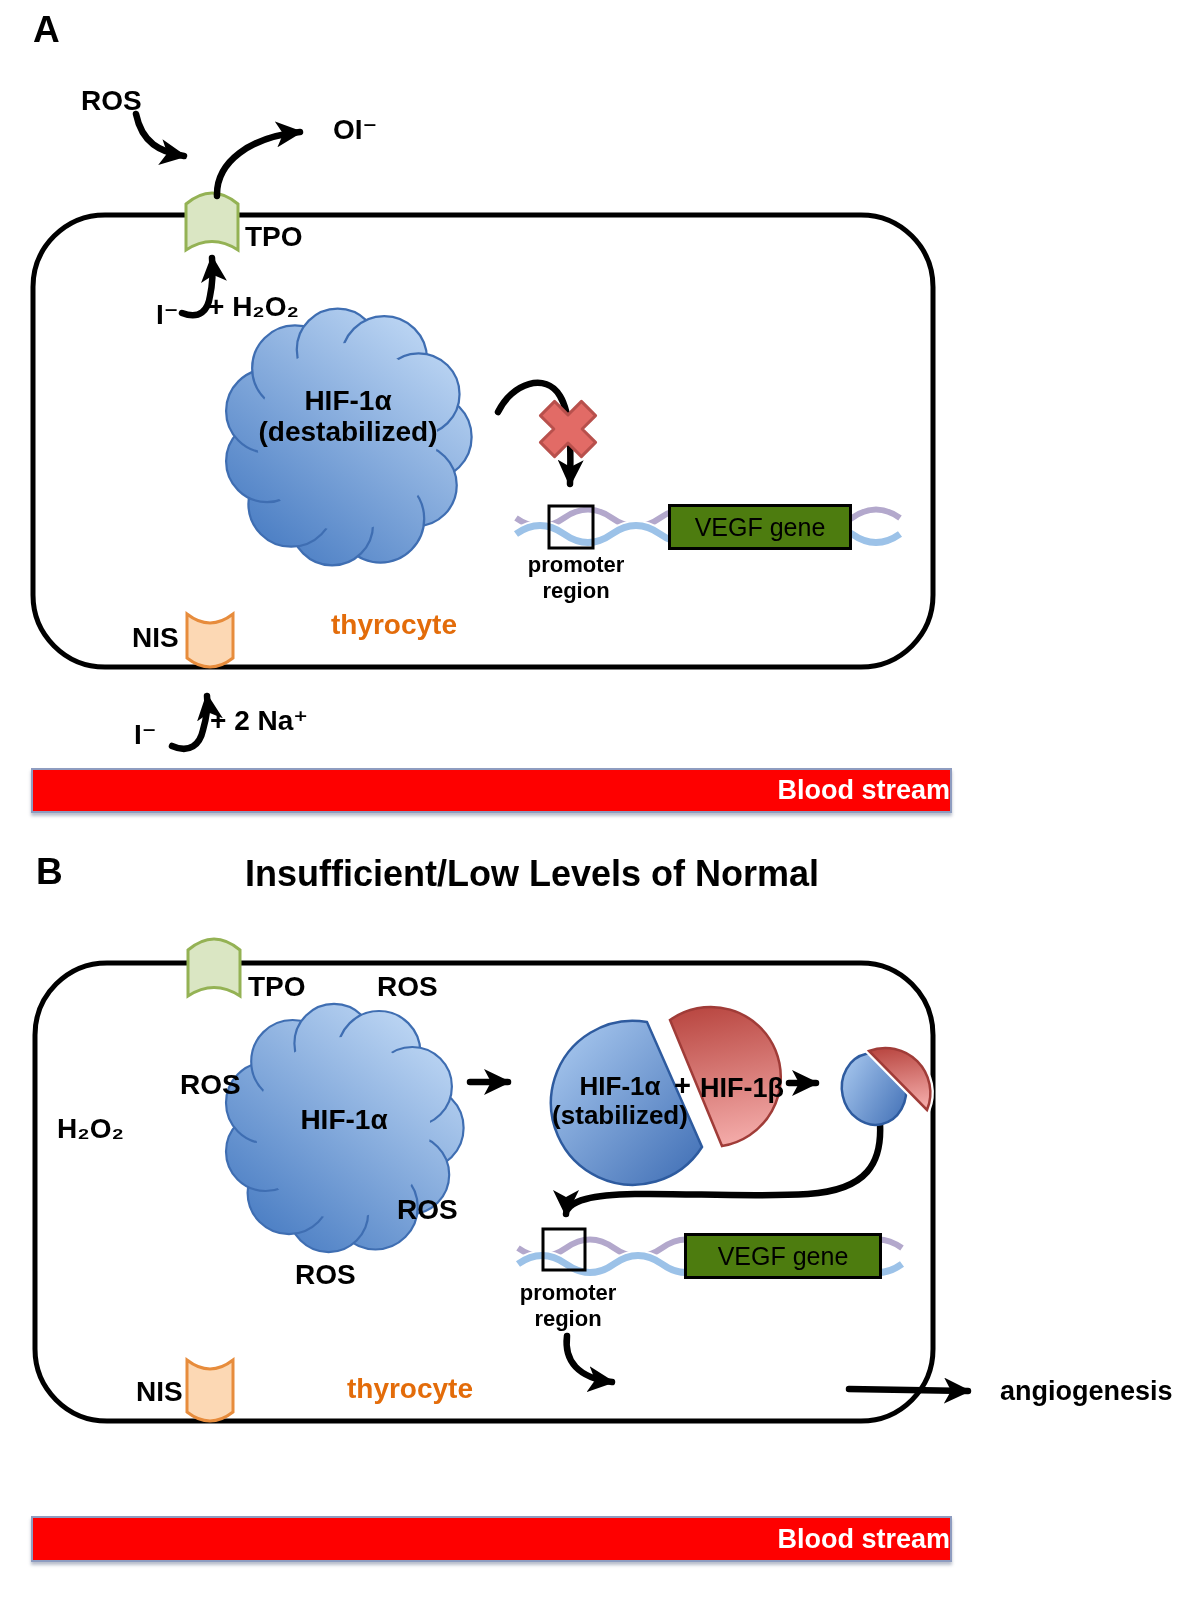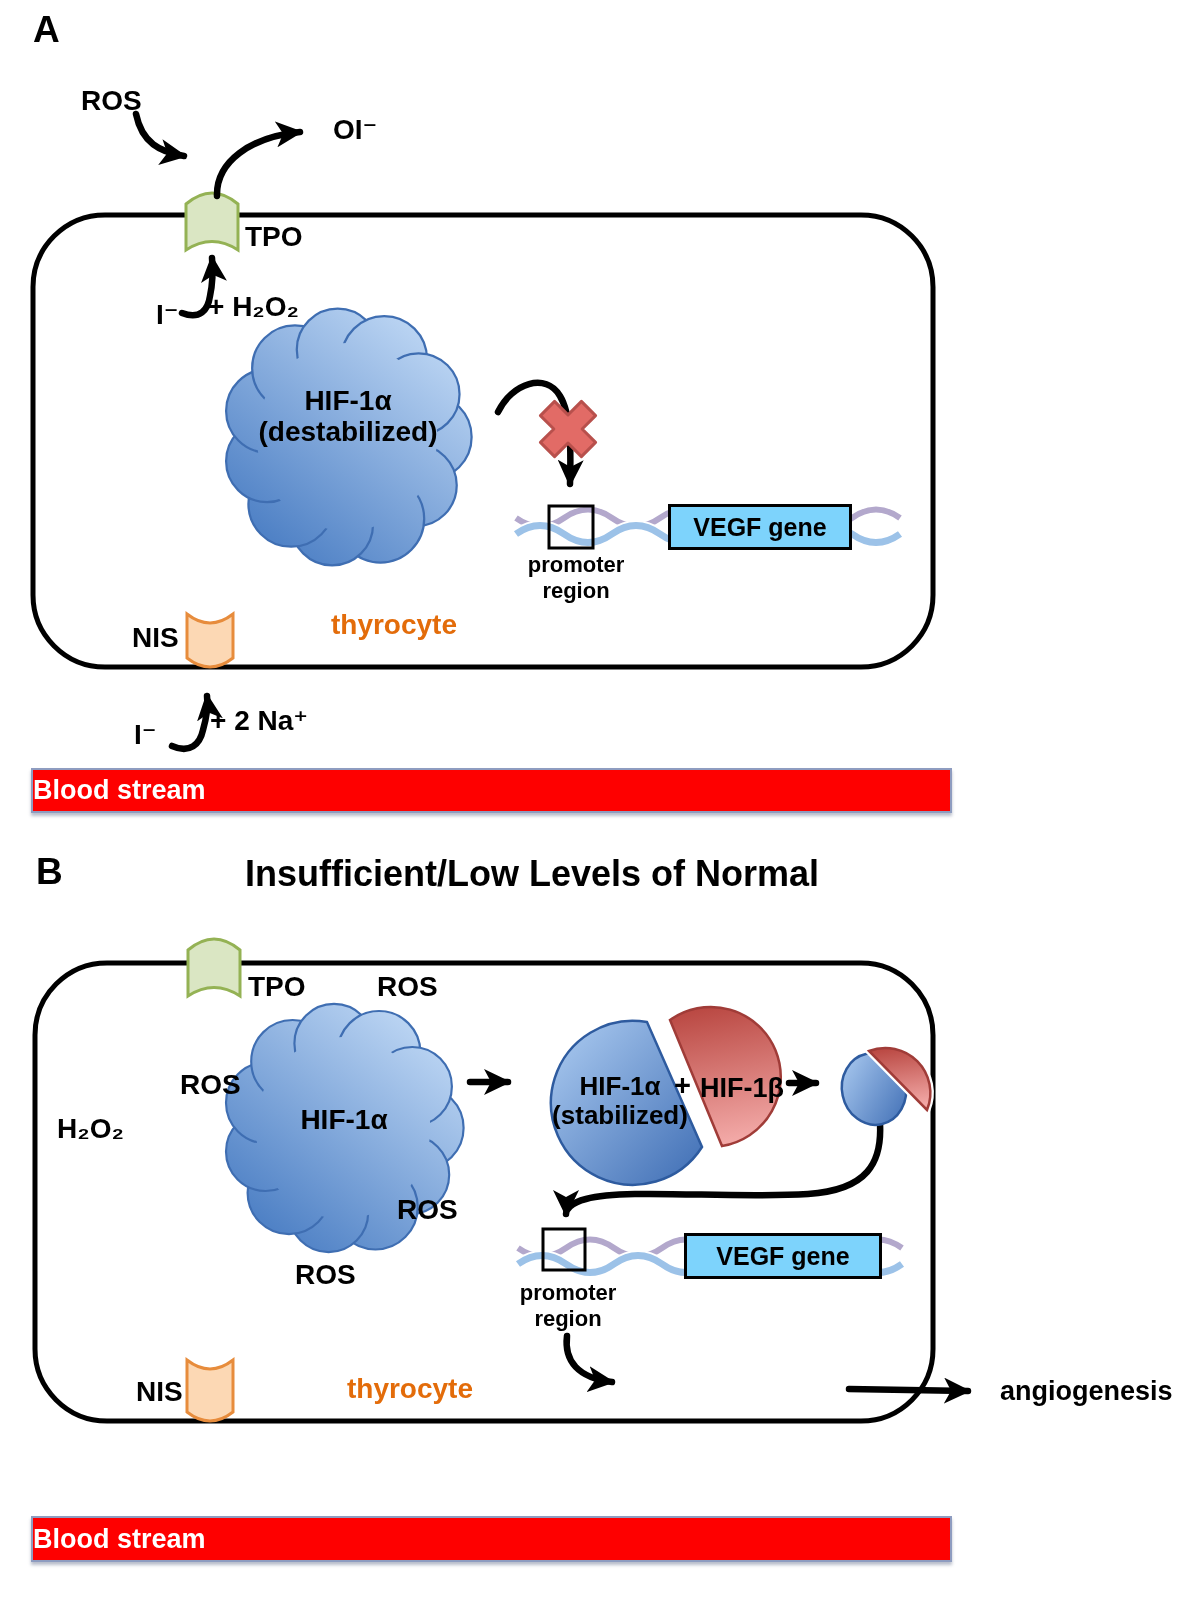--- a/index.html
+++ b/index.html
@@ -5,25 +5,25 @@
   html,body{margin:0;padding:0;background:#ffffff;}
   #canvas{position:relative;width:1200px;height:1603px;background:#fff;overflow:hidden;
           font-family:"Liberation Sans","DejaVu Sans",sans-serif;}
   #shapes{position:absolute;left:0;top:0;}
   .lbl{position:absolute;font-weight:700;font-size:28px;color:#000;white-space:nowrap;line-height:1.1;}
   .ctr{transform:translateX(-50%);text-align:center;}
   .orange{color:#e36c0a;}
   .title{font-size:36px;}
   .panel-letter{font-size:37px;}
   .small{font-size:22px;line-height:26px;}
-  .box{position:absolute;background:#7dd3fc;border:3px solid #000;display:flex;flex-direction:column;
+  .box{position:absolute;background:#4d7c0f;border:3px solid #000;display:flex;flex-direction:column;
        align-items:center;justify-content:center;text-align:center;
-       font-weight:700;font-size:25px;color:#000;line-height:29px;}
+       font-weight:400;font-size:25px;color:#000;line-height:29px;}
   .blood{position:absolute;background:#fe0000;border:2px solid #8e9cc0;color:#fff;display:flex;
-         align-items:center;justify-content:flex-start;font-weight:700;font-size:27px;
+         align-items:center;justify-content:flex-end;font-weight:700;font-size:27px;
          box-shadow:0 3px 3px rgba(100,110,140,0.45);}
 </style>
 </head>
 <body>
 
 <div id="canvas">
 
   <svg id="shapes" width="1200" height="1603" viewBox="0 0 1200 1603">
     <defs>
       <marker id="ah" markerUnits="userSpaceOnUse" markerWidth="30" markerHeight="26" refX="24" refY="13" orient="auto">

